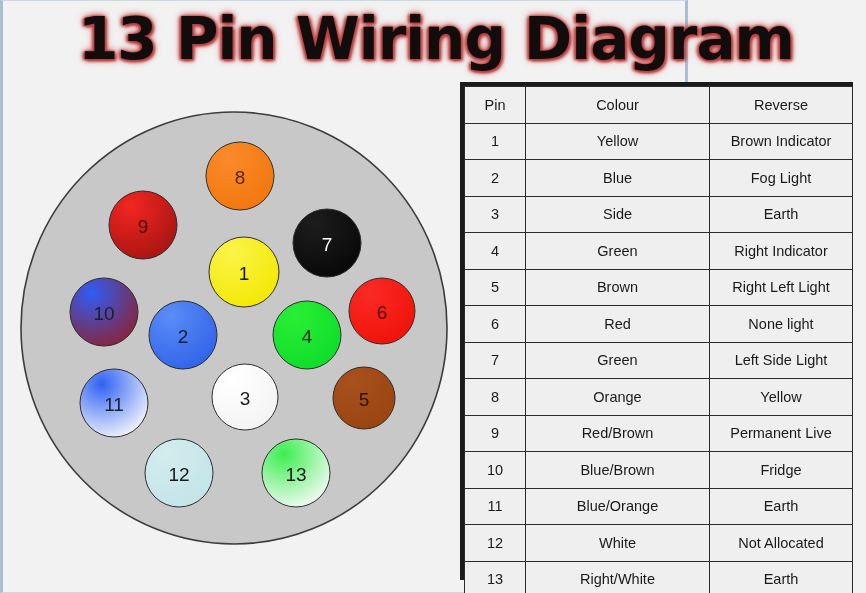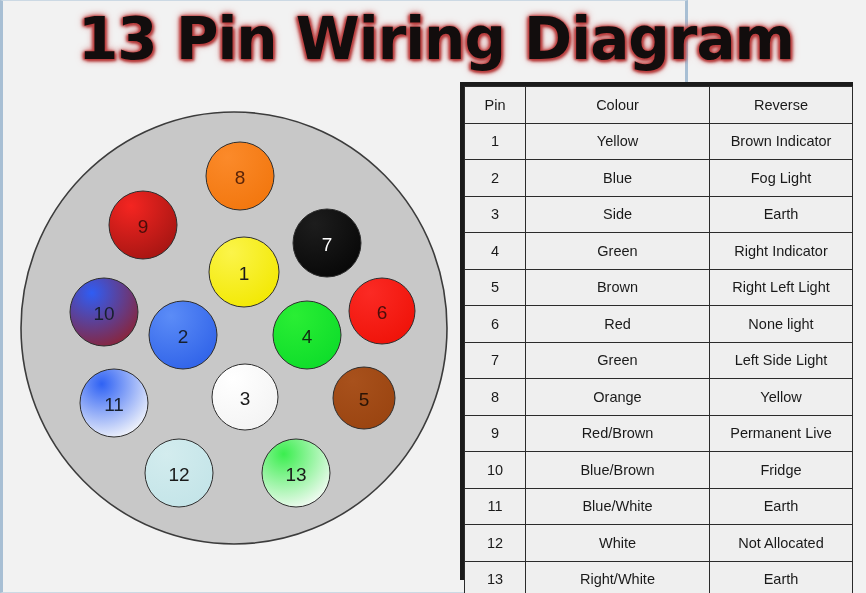--- a/index.html
+++ b/index.html
@@ -277,21 +277,21 @@
             <td class="col-colour">Red/Brown</td>
             <td class="col-function">Permanent Live</td>
           </tr>
           <tr>
             <td class="col-pin">10</td>
             <td class="col-colour">Blue/Brown</td>
             <td class="col-function">Fridge</td>
           </tr>
           <tr>
             <td class="col-pin">11</td>
-            <td class="col-colour">Blue/White</td>
+            <td class="col-colour">Blue/Orange</td>
             <td class="col-function">Earth</td>
           </tr>
           <tr>
             <td class="col-pin">12</td>
             <td class="col-colour">White</td>
             <td class="col-function">Not Allocated</td>
           </tr>
           <tr>
             <td class="col-pin">13</td>
             <td class="col-colour">Right/White</td>

